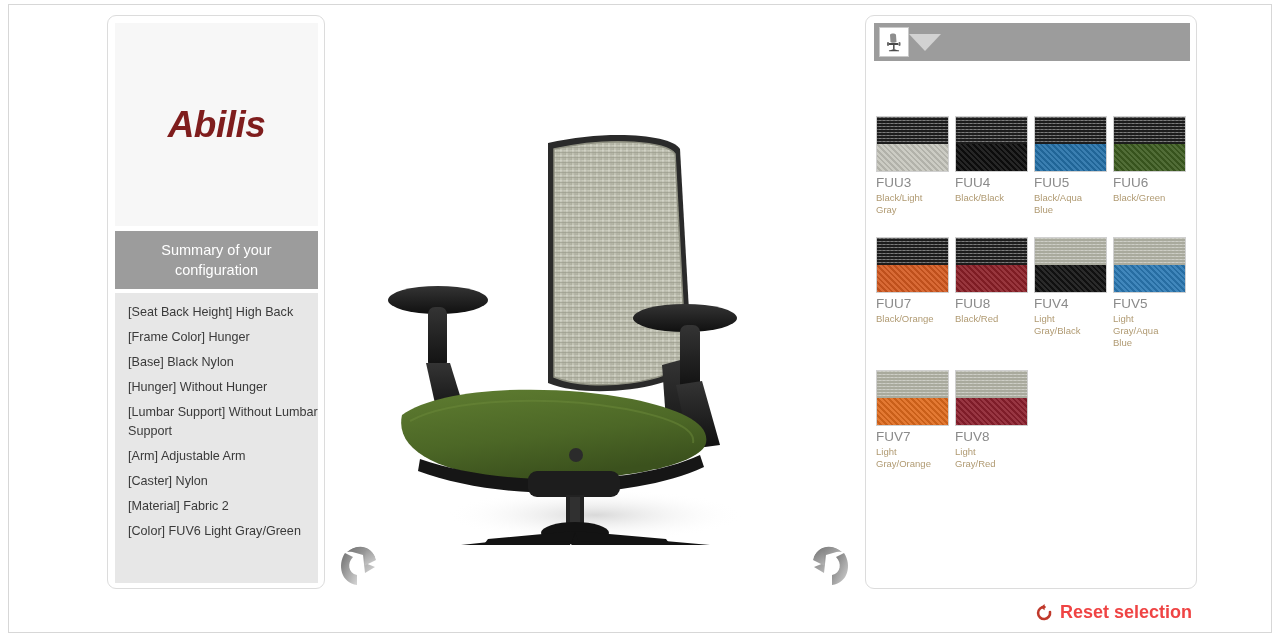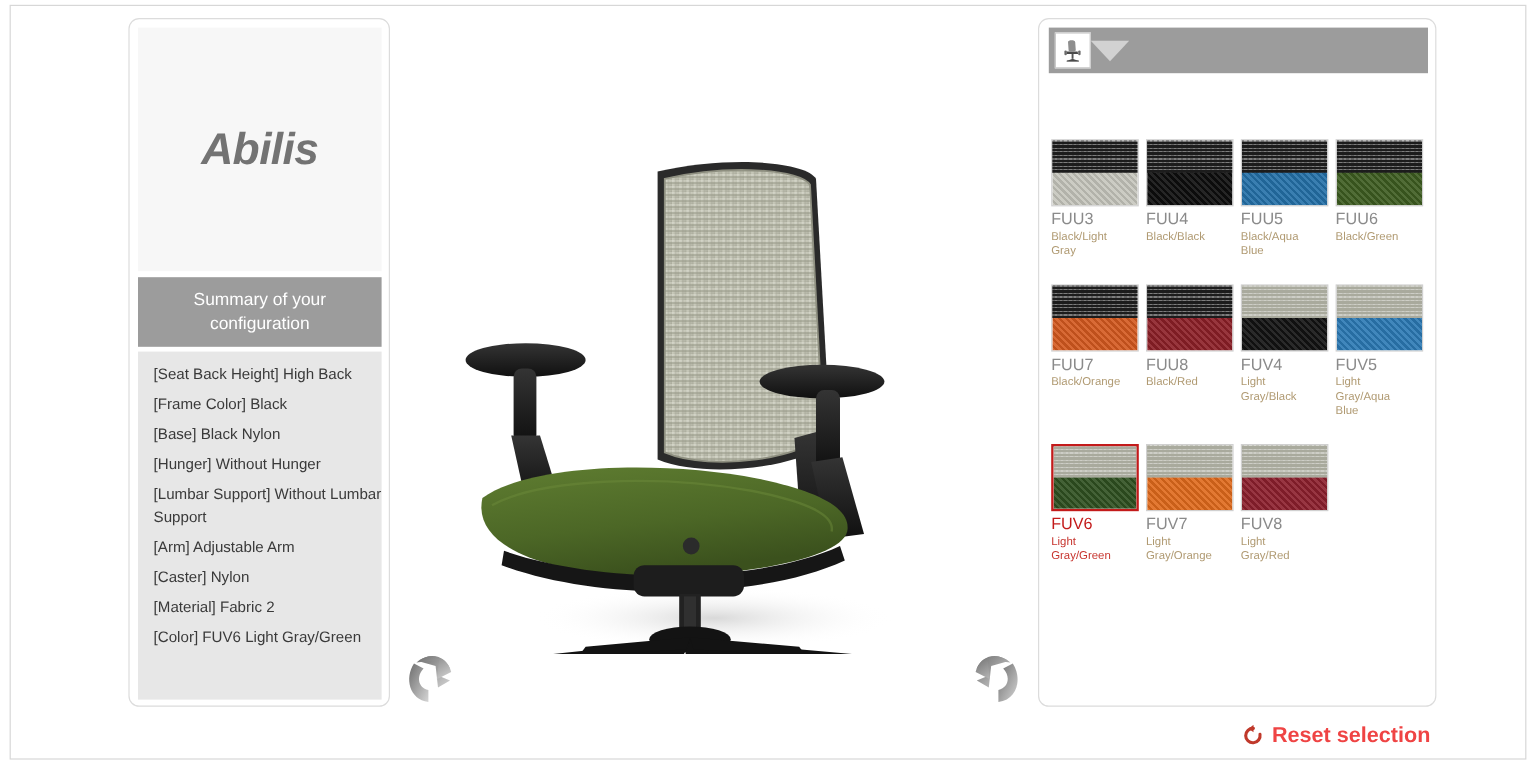--- a/index.html
+++ b/index.html
@@ -51,21 +51,21 @@
     background: #f7f7f7;
     display: flex;
     align-items: center;
     justify-content: center;
   }
   .logo-text {
     font-family: "Liberation Sans", sans-serif;
     font-style: italic;
     font-weight: bold;
     font-size: 37px;
-    color: #737373;
+    color: #7f1d1d;
     letter-spacing: -0.5px;
   }
   .summary-head {
     position: absolute;
     left: 7px;
     top: 215px;
     width: 203px;
     height: 58px;
     background: #9c9c9c;
     color: #ffffff;
@@ -235,21 +235,21 @@
     <div class="logo-area">
       <span class="logo-text">Abilis</span>
     </div>
 
     <div class="summary-head">
       <span>Summary of your configuration</span>
     </div>
 
     <div class="summary-list">
         <div class="summary-item">[Seat Back Height] High Back</div>
-        <div class="summary-item">[Frame Color] Black</div>
+        <div class="summary-item">[Frame Color] Hunger</div>
         <div class="summary-item">[Base] Black Nylon</div>
         <div class="summary-item">[Hunger] Without Hunger</div>
         <div class="summary-item">[Lumbar Support] Without Lumbar Support</div>
         <div class="summary-item">[Arm] Adjustable Arm</div>
         <div class="summary-item">[Caster] Nylon</div>
         <div class="summary-item">[Material] Fabric 2</div>
         <div class="summary-item">[Color] FUV6 Light Gray/Green</div>
       </div>
   </div>
 
@@ -436,28 +436,20 @@
           <div class="sw-name">Light Gray/Black</div>
         </div>
         <div class="swatch-cell">
           <div class="swatch-box">
             <div class="sw-top" style="background: repeating-linear-gradient(0deg, rgb(169, 170, 157) 0px, rgb(169, 170, 157) 2px, rgba(255, 255, 255, 0.3) 2px, rgba(255, 255, 255, 0.3) 3px), repeating-linear-gradient(90deg, rgb(169, 170, 157) 0px, rgb(169, 170, 157) 2px, rgba(255, 255, 255, 0.18) 2px, rgba(255, 255, 255, 0.18) 4px), rgb(169, 170, 157);"></div>
             <div class="sw-bot" style="background: repeating-linear-gradient(45deg, rgba(255, 255, 255, 0.1) 0px, rgba(255, 255, 255, 0.1) 2px, rgba(0, 0, 0, 0.1) 2px, rgba(0, 0, 0, 0.1) 4px), rgb(43, 121, 180);"></div>
           </div>
           <div class="sw-code">FUV5</div>
           <div class="sw-name">Light Gray/Aqua Blue</div>
         </div>
-        <div class="swatch-cell selected">
-          <div class="swatch-box">
-            <div class="sw-top" style="background: repeating-linear-gradient(0deg, rgb(169, 170, 157) 0px, rgb(169, 170, 157) 2px, rgba(255, 255, 255, 0.3) 2px, rgba(255, 255, 255, 0.3) 3px), repeating-linear-gradient(90deg, rgb(169, 170, 157) 0px, rgb(169, 170, 157) 2px, rgba(255, 255, 255, 0.18) 2px, rgba(255, 255, 255, 0.18) 4px), rgb(169, 170, 157);"></div>
-            <div class="sw-bot" style="background: repeating-linear-gradient(45deg, rgba(255, 255, 255, 0.1) 0px, rgba(255, 255, 255, 0.1) 2px, rgba(0, 0, 0, 0.1) 2px, rgba(0, 0, 0, 0.1) 4px), rgb(47, 80, 32);"></div>
-          </div>
-          <div class="sw-code">FUV6</div>
-          <div class="sw-name">Light Gray/Green</div>
-        </div>
         <div class="swatch-cell">
           <div class="swatch-box">
             <div class="sw-top" style="background: repeating-linear-gradient(0deg, rgb(169, 170, 157) 0px, rgb(169, 170, 157) 2px, rgba(255, 255, 255, 0.3) 2px, rgba(255, 255, 255, 0.3) 3px), repeating-linear-gradient(90deg, rgb(169, 170, 157) 0px, rgb(169, 170, 157) 2px, rgba(255, 255, 255, 0.18) 2px, rgba(255, 255, 255, 0.18) 4px), rgb(169, 170, 157);"></div>
             <div class="sw-bot" style="background: repeating-linear-gradient(45deg, rgba(255, 255, 255, 0.1) 0px, rgba(255, 255, 255, 0.1) 2px, rgba(0, 0, 0, 0.1) 2px, rgba(0, 0, 0, 0.1) 4px), rgb(224, 106, 28);"></div>
           </div>
           <div class="sw-code">FUV7</div>
           <div class="sw-name">Light Gray/Orange</div>
         </div>
         <div class="swatch-cell">
           <div class="swatch-box">

